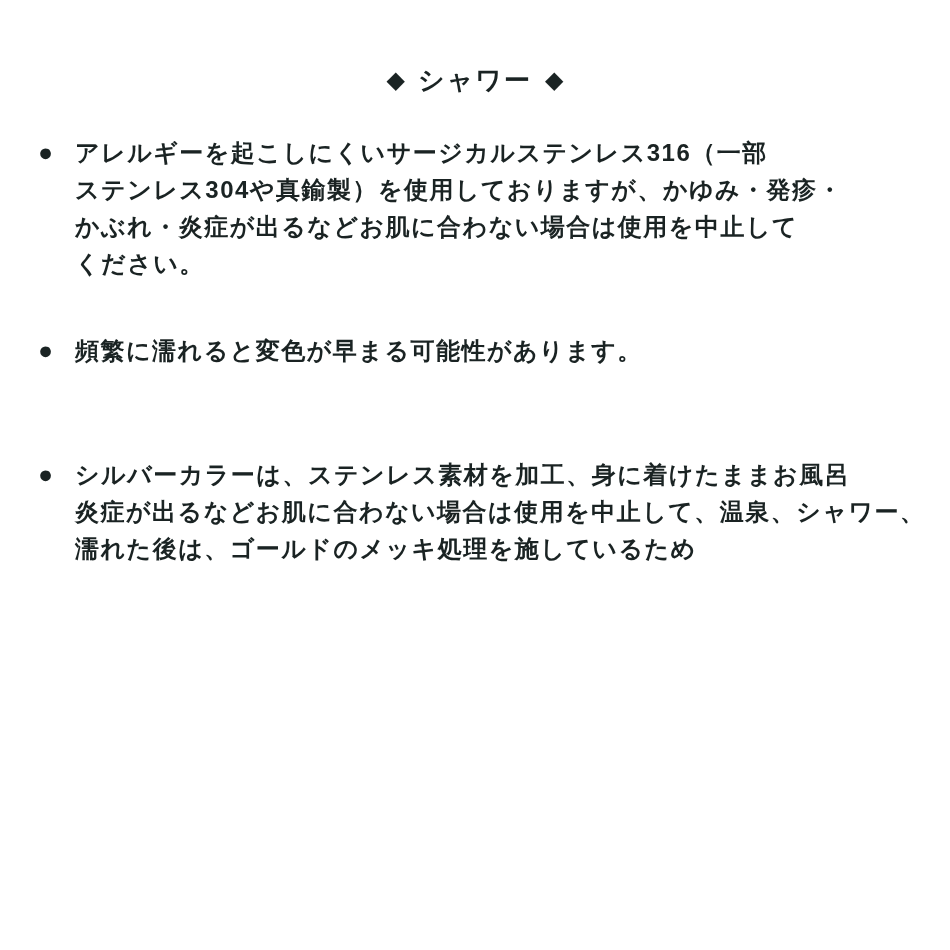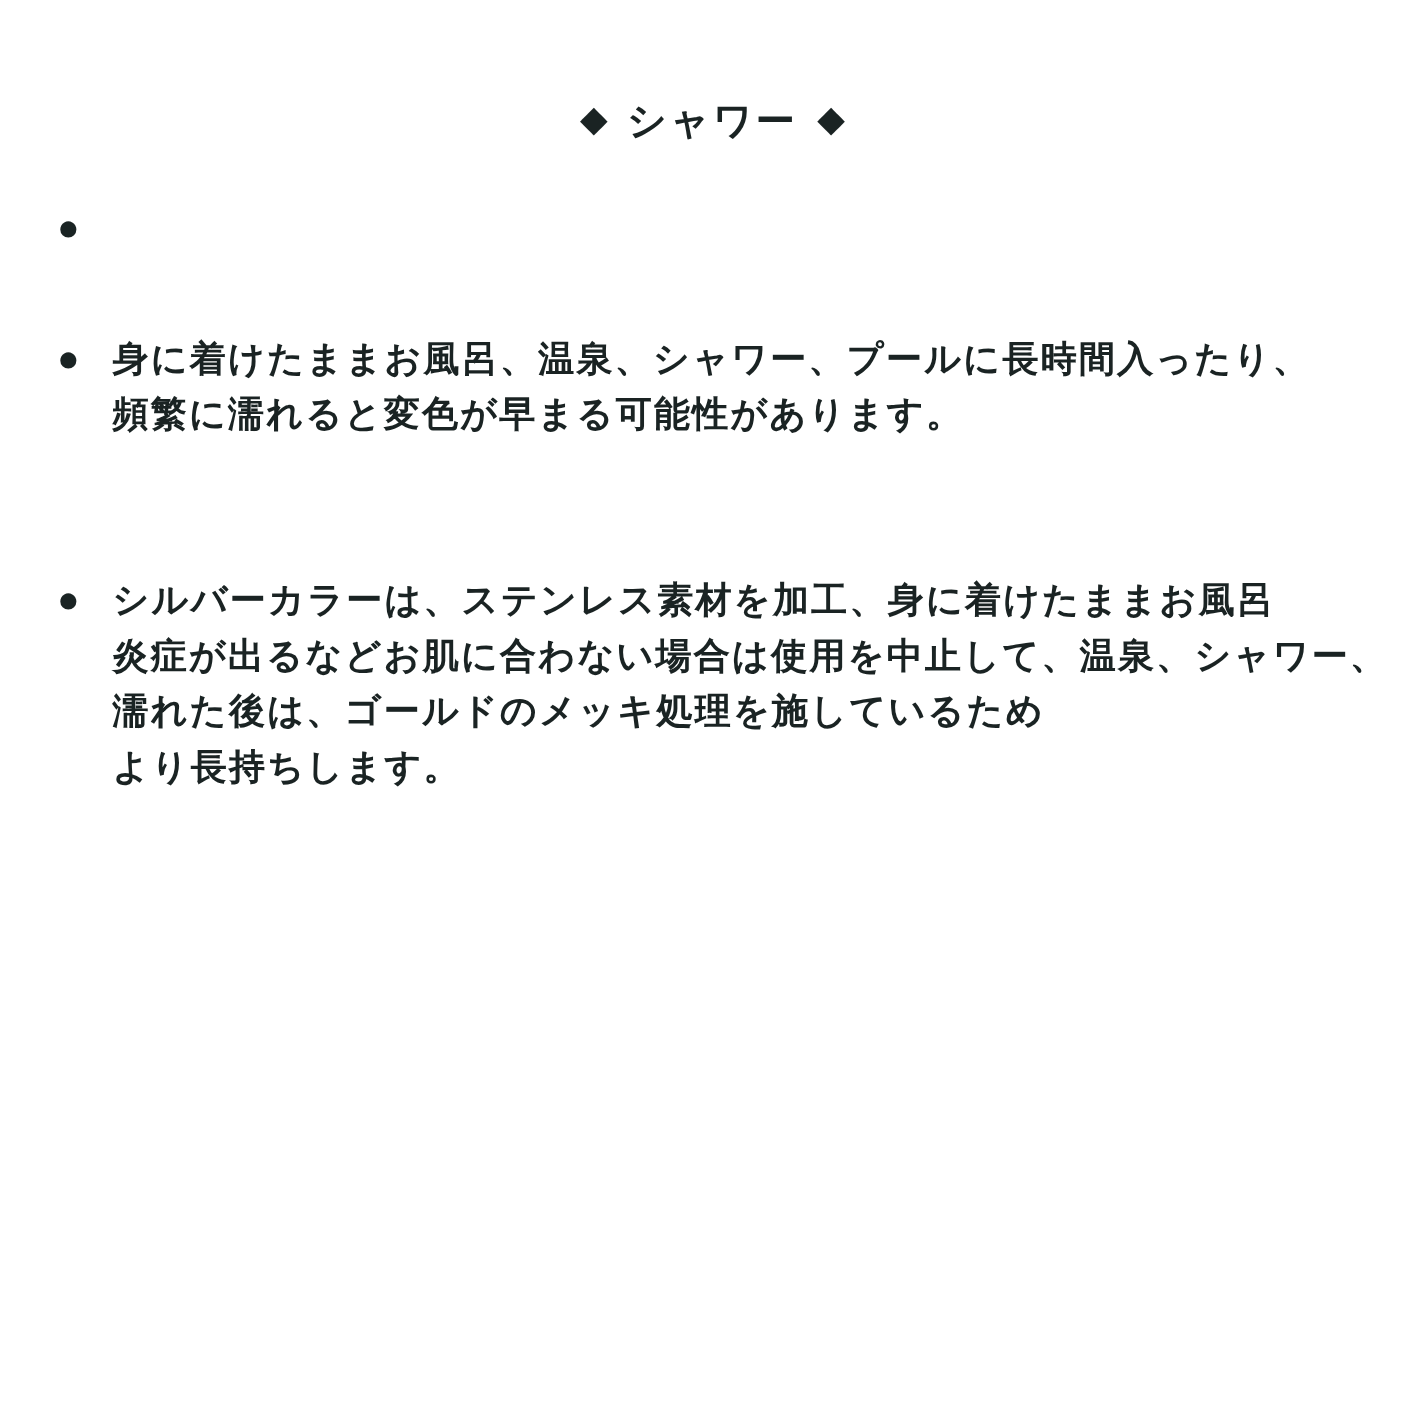--- a/index.html
+++ b/index.html
@@ -73,31 +73,35 @@
 
 <div class="page">
   <h1 class="title">
     <span class="diamond">◆</span>
     <span class="title-text">シャワー</span>
     <span class="diamond">◆</span>
   </h1>
   <ul class="notices" id="notice-list">
       <li class="notice-item">
         <span class="bullet">●</span>
+        <div class="lines">
+          <div class="line">アレルギーを起こしにくいサージカルステンレス316（一部</div>
+          <div class="line">ステンレス304や真鍮製）を使用しておりますが、かゆみ・発疹・</div>
+          <div class="line">かぶれ・炎症が出るなどお肌に合わない場合は使用を中止して</div>
+          <div class="line">ください。</div>
+        </div>
       </li>
       <li class="notice-item">
         <span class="bullet">●</span>
         <div class="lines">
-          <div class="line">身に着けたままお風呂、温泉、シャワー、プールに長時間入ったり、</div>
           <div class="line">頻繁に濡れると変色が早まる可能性があります。</div>
         </div>
       </li>
       <li class="notice-item">
         <span class="bullet">●</span>
         <div class="lines">
           <div class="line">シルバーカラーは、ステンレス素材を加工、身に着けたままお風呂</div>
           <div class="line">炎症が出るなどお肌に合わない場合は使用を中止して、温泉、シャワー、</div>
           <div class="line">濡れた後は、ゴールドのメッキ処理を施しているため</div>
-          <div class="line">より長持ちします。</div>
         </div>
       </li>
     </ul>
 </div>
 
 </body></html>

